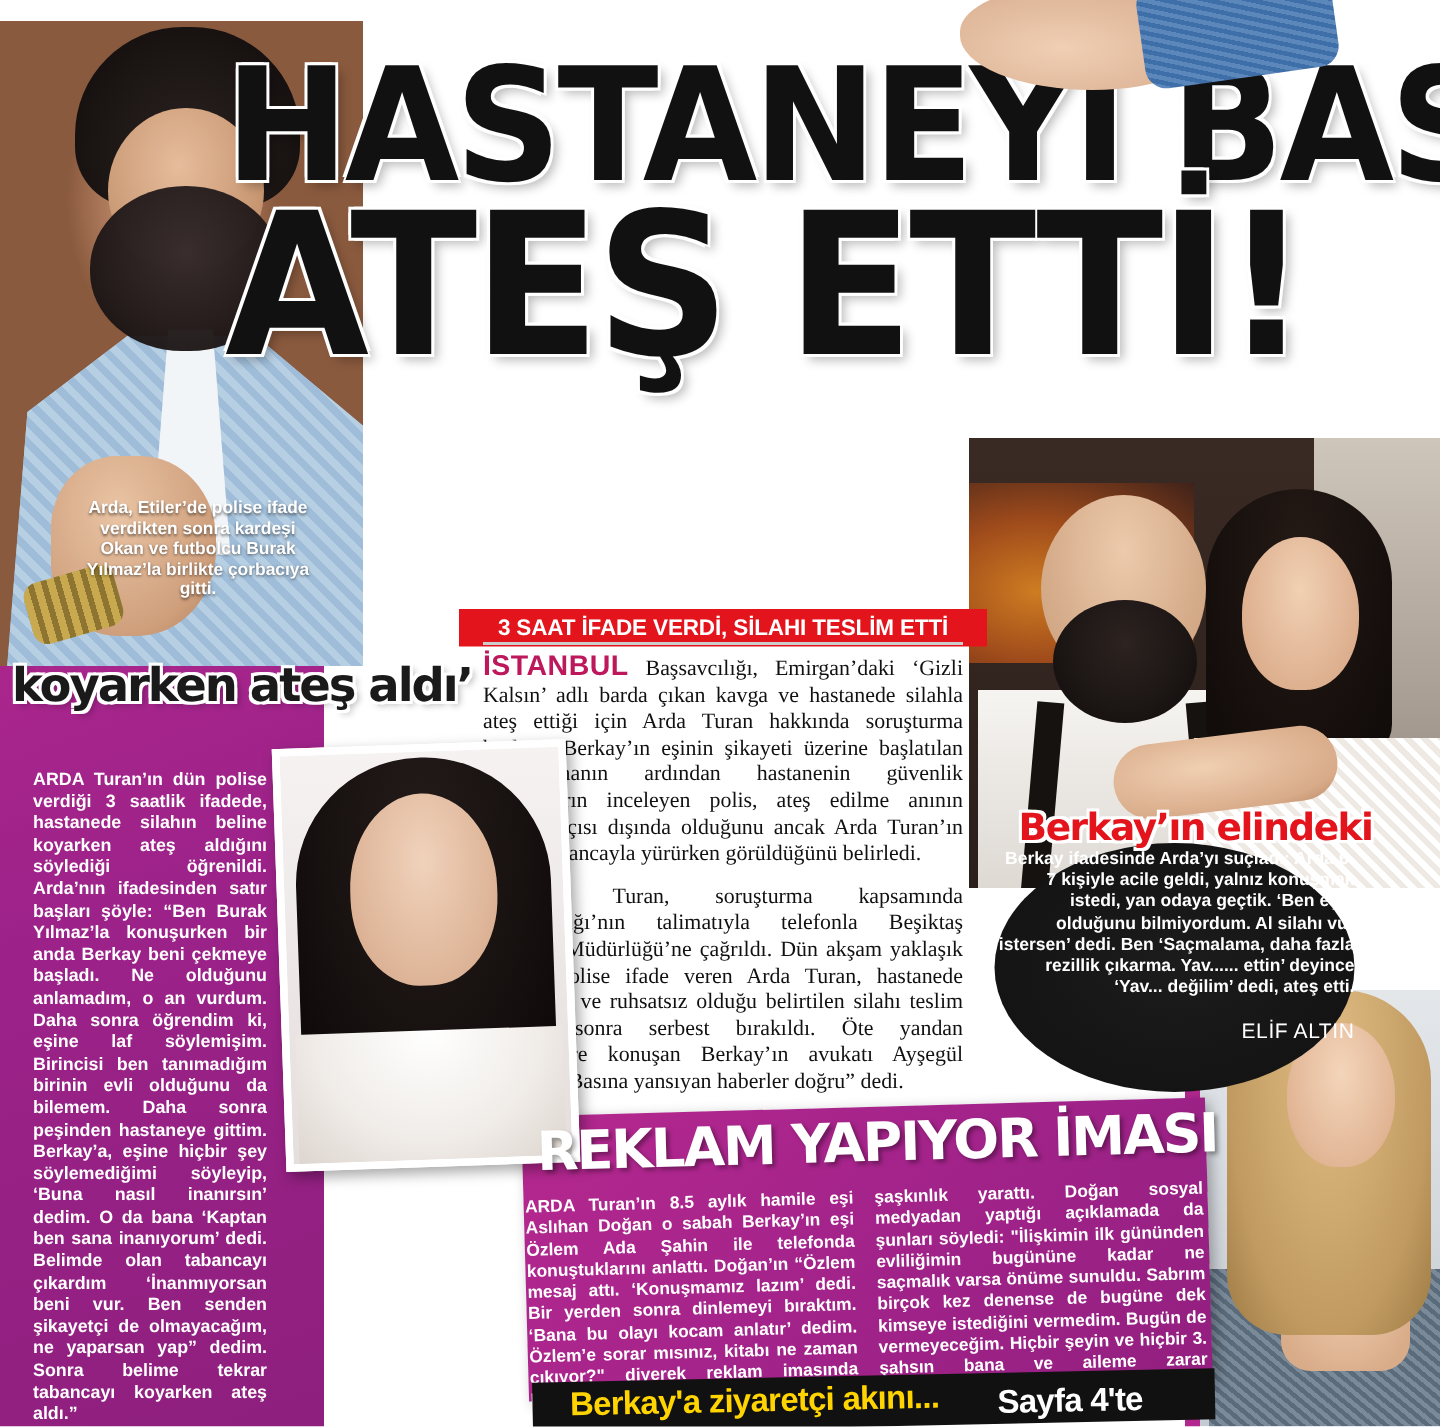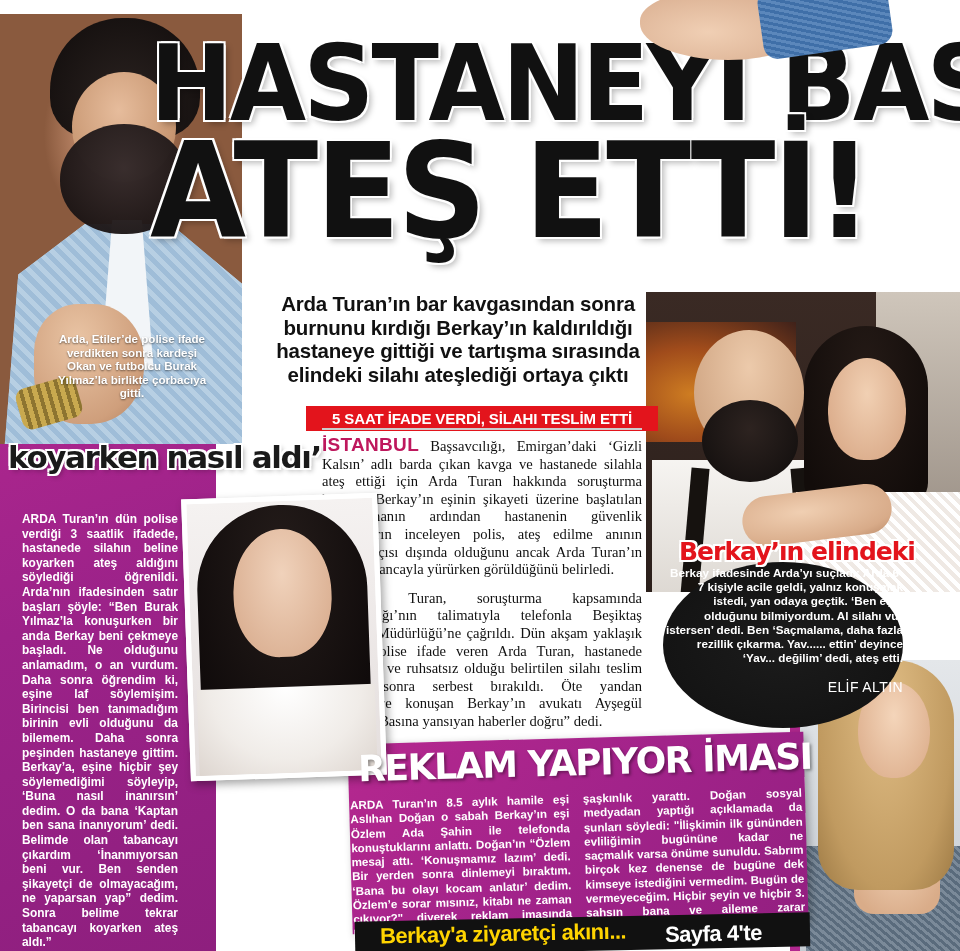--- a/index.html
+++ b/index.html
@@ -199,27 +199,26 @@
     <div class="arda-suit"></div>
     <div class="arda-shirt"></div>
     <div class="arda-hair"></div>
     <div class="arda-face"></div>
     <div class="arda-beard"></div>
     <div class="arda-hand"></div>
     <div class="arda-watch"></div>
   </div>
   <div class="arda-caption">Arda, Etiler’de polise ifade verdikten sonra kardeşi Okan ve futbolcu Burak Yılmaz’la birlikte çorbacıya gitti.</div>
 
-  <div class="subhead">Arda Turan’ın bar kavgasından sonra burnunu kırdığı Berkay’ın kaldırıldığı hastaneye gittiği ve tartışma sırasında elindeki silahı ateşlediği ortaya çıktı</div>
   <div class="redbar">
-    <span>5 SAAT İFADE VERDİ, SİLAHI TESLİM ETTİ</span>
+    <span>3 SAAT İFADE VERDİ, SİLAHI TESLİM ETTİ</span>
   </div>
 
   <div class="quote-hl">
-    <div class="l2">koyarken nasıl aldı’</div>
+    <div class="l2">koyarken ateş aldı’</div>
   </div>
 
   <div class="left-body">ARDA Turan’ın dün polise verdiği 3 saatlik ifadede, hastanede silahın beline koyarken ateş aldığını söylediği öğrenildi. Arda’nın ifadesinden satır başları şöyle: “Ben Burak Yılmaz’la konuşurken bir anda Berkay beni çekmeye başladı. Ne olduğunu anlamadım, o an vurdum. Daha sonra öğrendim ki, eşine laf söylemişim. Birincisi ben tanımadığım birinin evli olduğunu da bilemem. Daha sonra peşinden hastaneye gittim. Berkay’a, eşine hiçbir şey söylemediğimi söyleyip, ‘Buna nasıl inanırsın’ dedim. O da bana ‘Kaptan ben sana inanıyorum’ dedi. Belimde olan tabancayı çıkardım ‘İnanmıyorsan beni vur. Ben senden şikayetçi de olmayacağım, ne yaparsan yap” dedim. Sonra belime tekrar tabancayı koyarken ateş aldı.”</div>
 
   <div class="colrule"></div>
   <div class="center-col">
     <p>
       <span class="dropcap">İSTANBUL</span><span> Başsavcılığı, Emirgan’daki ‘Gizli Kalsın’ adlı barda çıkan kavga ve hastanede silahla ateş ettiği için Arda Turan hakkında soruşturma başlattı. Berkay’ın eşinin şikayeti üzerine başlatılan soruşturmanın ardından hastanenin güvenlik kameraların inceleyen polis, ateş edilme anının kamera açısı dışında olduğunu ancak Arda Turan’ın elinde tabancayla yürürken görüldüğünü belirledi.</span>
     </p>
     <p>

